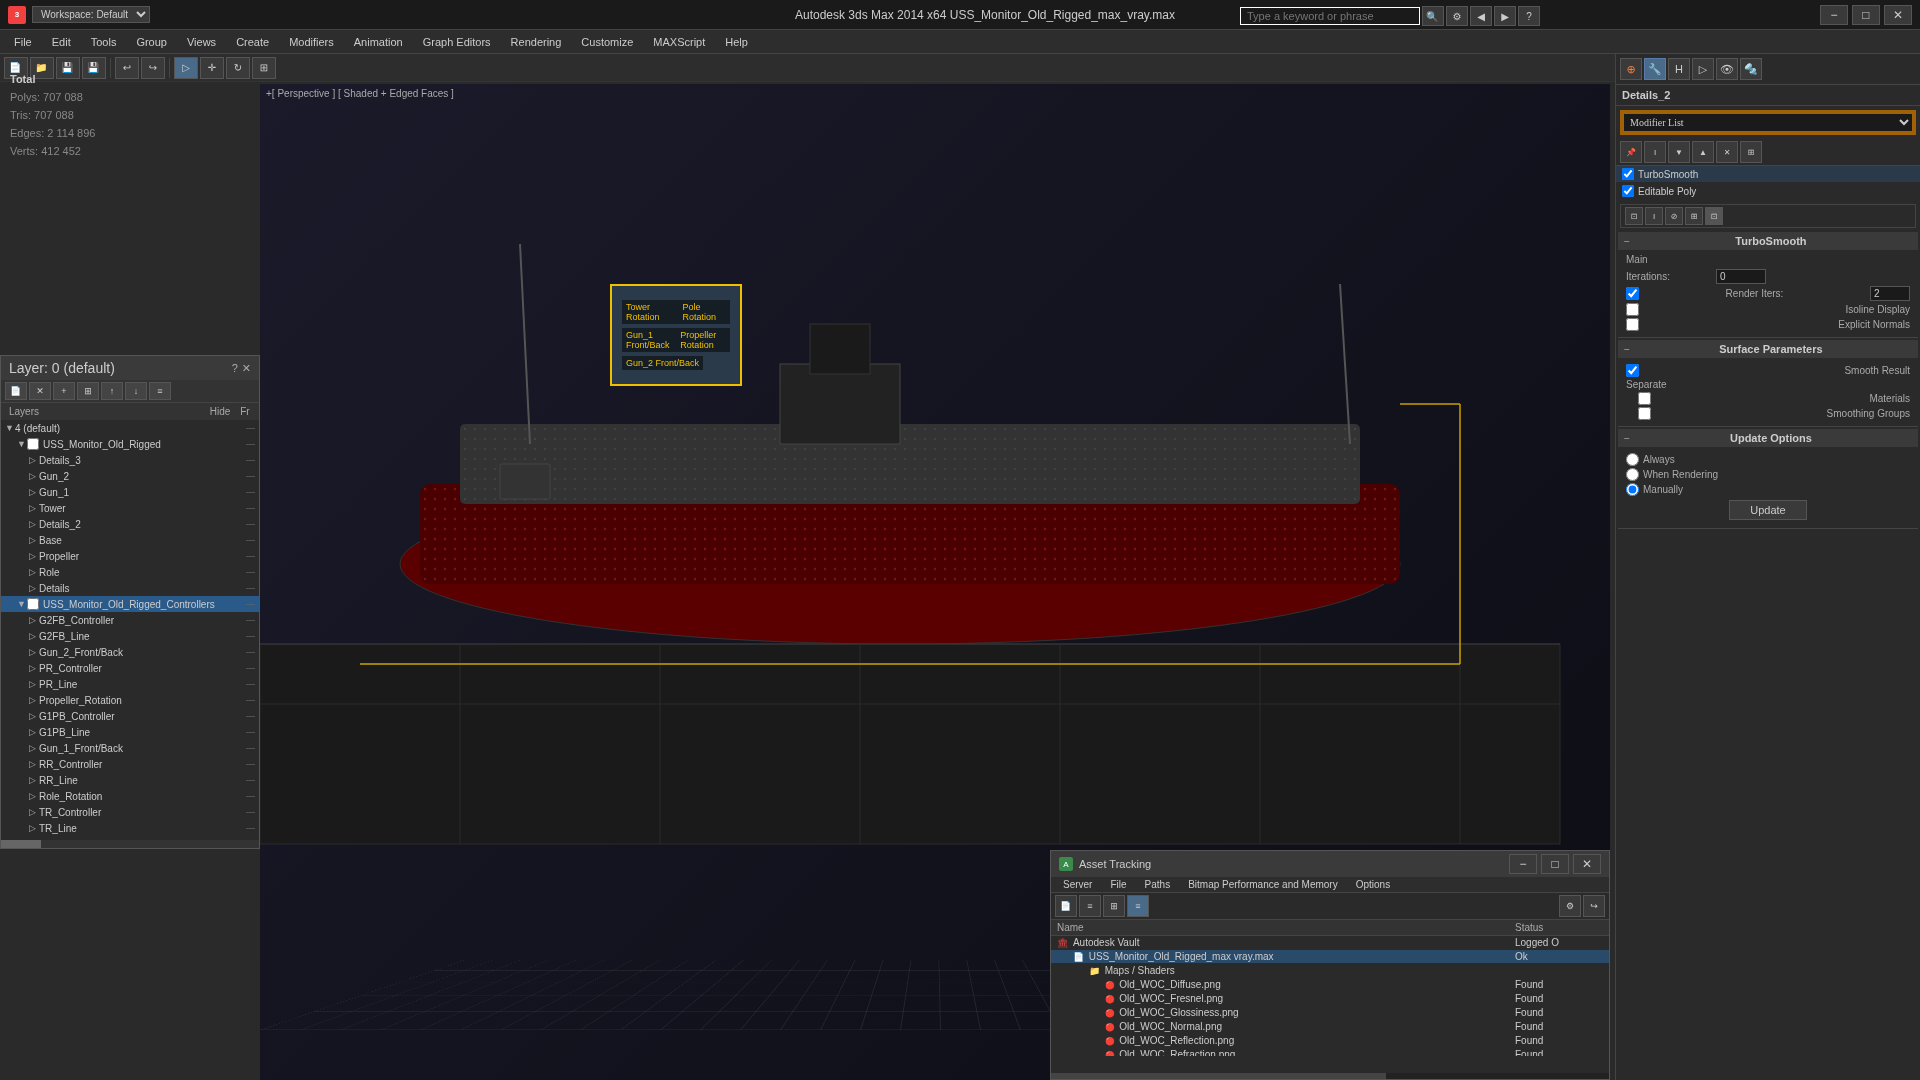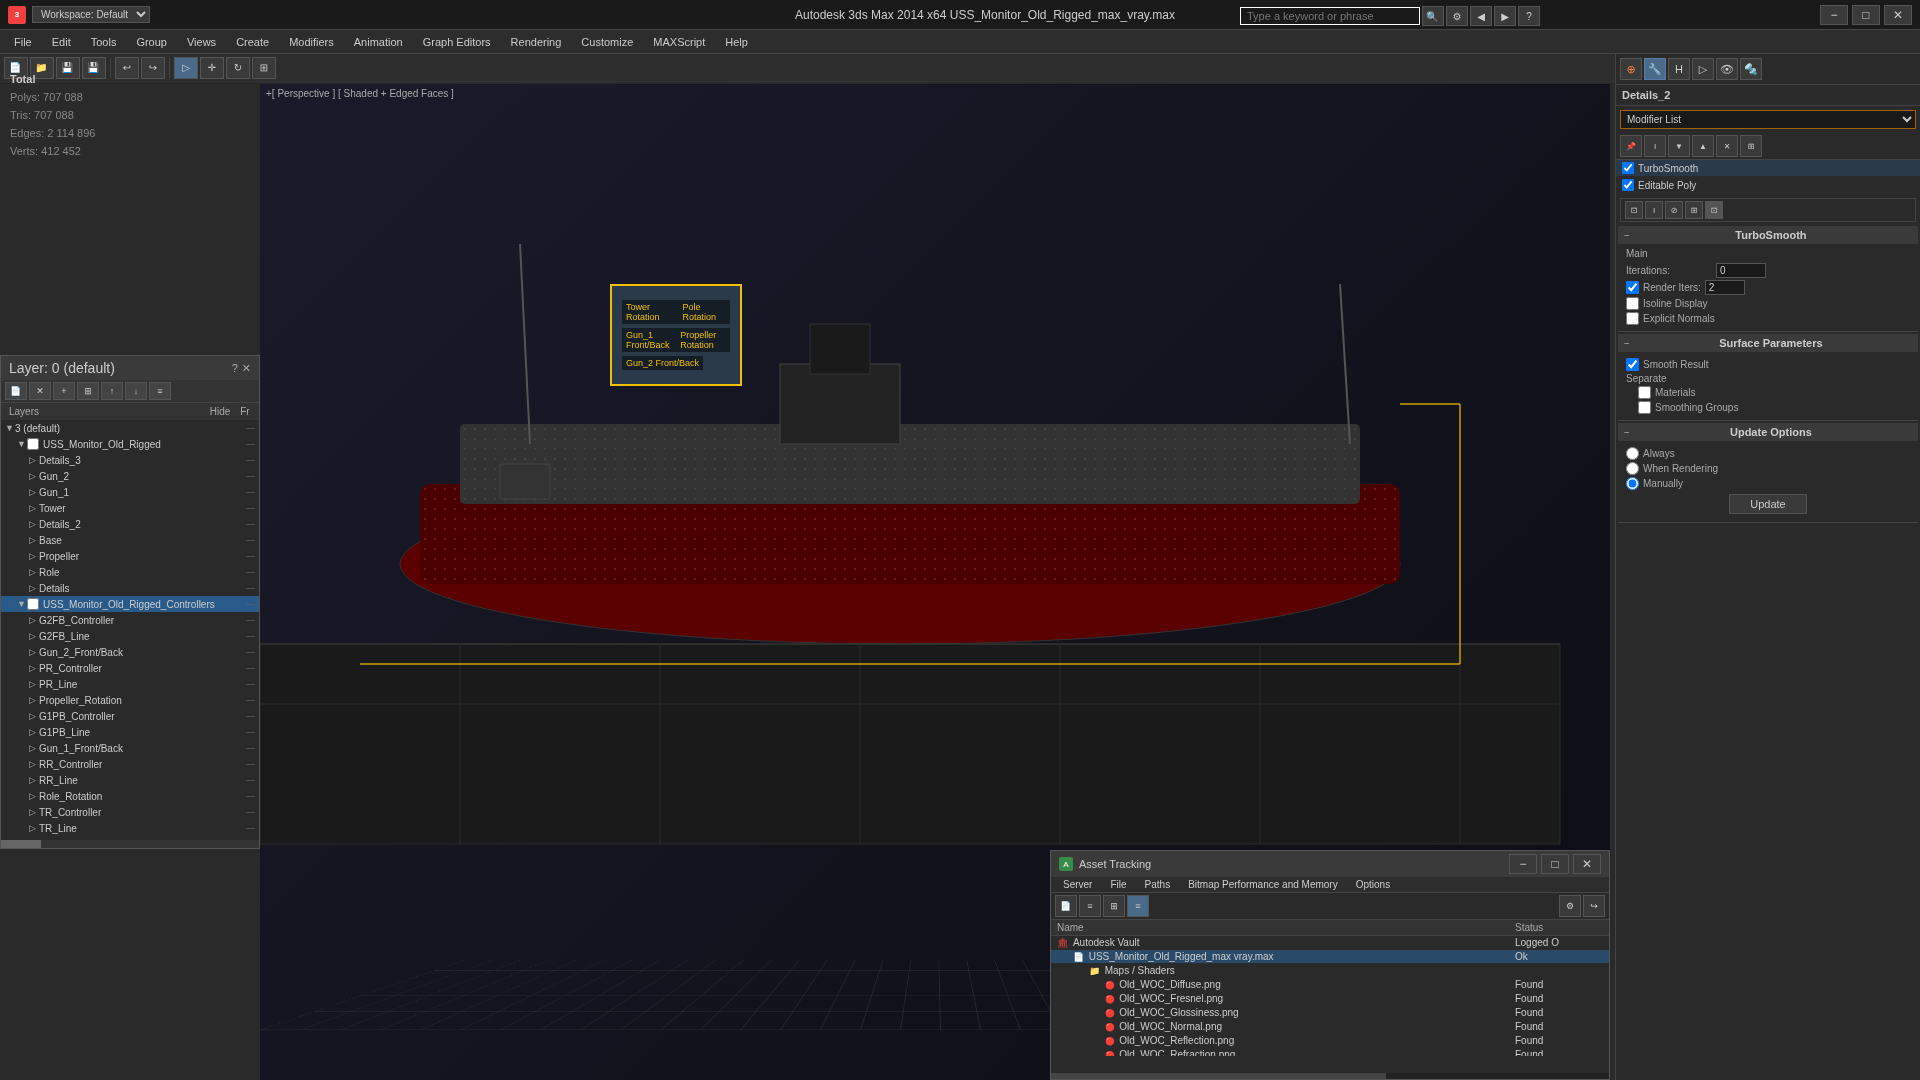--- a/index.html
+++ b/index.html
@@ -53,21 +53,21 @@
     .layer-checkbox { width: 12px; height: 12px; margin-right: 4px; flex-shrink: 0; }
     .layer-dots { color: #666; font-size: 9px; width: 20px; text-align: right; }
     .scroll-track { width: 100%; height: 8px; background: #333; position: relative; }
     .scroll-thumb { height: 8px; background: #666; width: 40px; position: absolute; left: 0; }
 
     
     #right-panel { position: absolute; top: 54px; right: 0; width: 305px; height: calc(100% - 54px); background: #2a2a2a; border-left: 1px solid #444; overflow-y: auto; }
     .panel-row { display: flex; align-items: center; margin: 2px 0; }
     .panel-label { color: #aaa; font-size: 10px; width: 90px; flex-shrink: 0; }
     .panel-input { background: #1a1a1a; border: 1px solid #555; color: #ccc; font-size: 10px; width: 50px; padding: 1px 3px; }
-    .checkbox-row { display: flex; align-items: center; gap: 4px; margin: 2px 0; font-size: 10px; color: #aaa; }
+    .checkbox-row { display: flex; align-items: center; gap: 4px; margin: 2px 0; font-size: 10px; color: #aaa; justify-content: space-between; }
     .radio-row { display: flex; align-items: center; gap: 4px; margin: 2px 0; font-size: 10px; color: #aaa; }
     .p-icon { width: 22px; height: 22px; background: #3a3a3a; border: 1px solid #555; cursor: pointer; display: flex; align-items: center; justify-content: center; font-size: 11px; color: #ccc; }
     .modifier-row { display: flex; align-items: center; gap: 4px; padding: 2px 6px; border-bottom: 1px solid #2a2a2a; }
     .update-btn { background: #3a3a3a; border: 1px solid #555; color: #ccc; font-size: 11px; padding: 3px 20px; cursor: pointer; margin: 4px auto; display: block; }
 
     
     #asset-panel { position: absolute; bottom: 0; right: 310px; width: 560px; height: 230px; background: #2a2a2a; border: 1px solid #555; z-index: 30; }
     #asset-titlebar { background: #3a3a3a; padding: 3px 8px; display: flex; align-items: center; justify-content: space-between; cursor: move; }
     #asset-menubar { background: #2d2d2d; padding: 0 4px; display: flex; gap: 2px; border-bottom: 1px solid #444; }
     .asset-menu-item { padding: 2px 8px; cursor: pointer; color: #ccc; font-size: 10px; }
@@ -247,21 +247,21 @@
   <div id="layers-col-header">
     <span class="col-layers">Layers</span>
     <span class="col-hide">Hide</span>
     <span class="col-fr">Fr</span>
   </div>
   <div id="layers-list">
 
   <div class="layer-item">
         <span class="layer-indent" style="width: 0px;"></span>
         <span class="layer-expand">▼</span>
-        <span class="layer-name">3 (default)</span>
+        <span class="layer-name">4 (default)</span>
         <span class="layer-dots">—</span>
       </div>
       <div class="layer-item">
         <span class="layer-indent" style="width: 12px;"></span>
         <span class="layer-expand">▼</span>
         <input type="checkbox" class="layer-checkbox" style="">
         <span class="layer-name">USS_Monitor_Old_Rigged</span>
         <span class="layer-dots">—</span>
       </div>
       <div class="layer-item">
@@ -428,21 +428,21 @@
     <div class="p-icon" style="background:#4a6a8a; border-color:#5a7aaa;">🔧</div>
     <div class="p-icon">H</div>
     <div class="p-icon">▷</div>
     <div class="p-icon">👁</div>
     <div class="p-icon">🔩</div>
   </div>
 
   <div style="padding:4px 6px; border-bottom:1px solid #444; color:#ccc; font-size:11px; font-weight:bold;">Details_2</div>
 
   <div style="padding:4px;">
-    <select style="width:100%; background:#1a1a1a; border:1px solid #a16207; color:#ccc; font-size:10px; padding:2px;"><option>Modifier List</option></select>
+    <select style="width:100%; background:#1a1a1a; border:4px solid #a16207; color:#ccc; font-size:10px; padding:2px;font-family:Liberation Serif, serif;"><option>Modifier List</option></select>
   </div>
 
   <div style="padding:2px 4px; border-bottom:1px solid #444; display:flex; gap:2px;">
     <div class="p-icon" style="font-size:8px;">📌</div>
     <div class="p-icon" style="font-size:8px;">I</div>
     <div class="p-icon" style="font-size:8px;">▼</div>
     <div class="p-icon" style="font-size:8px;">▲</div>
     <div class="p-icon" style="font-size:8px;">✕</div>
     <div class="p-icon" style="font-size:8px;">⊞</div>
   </div>

